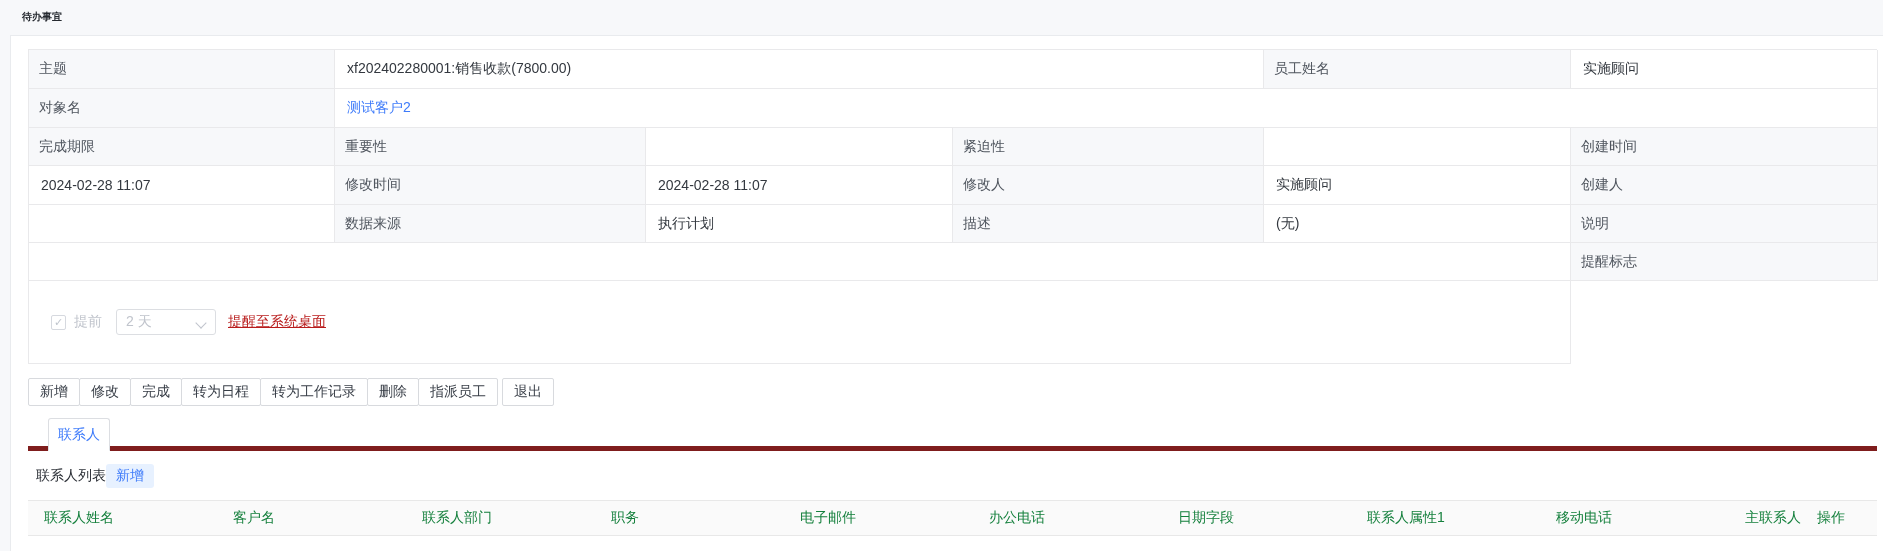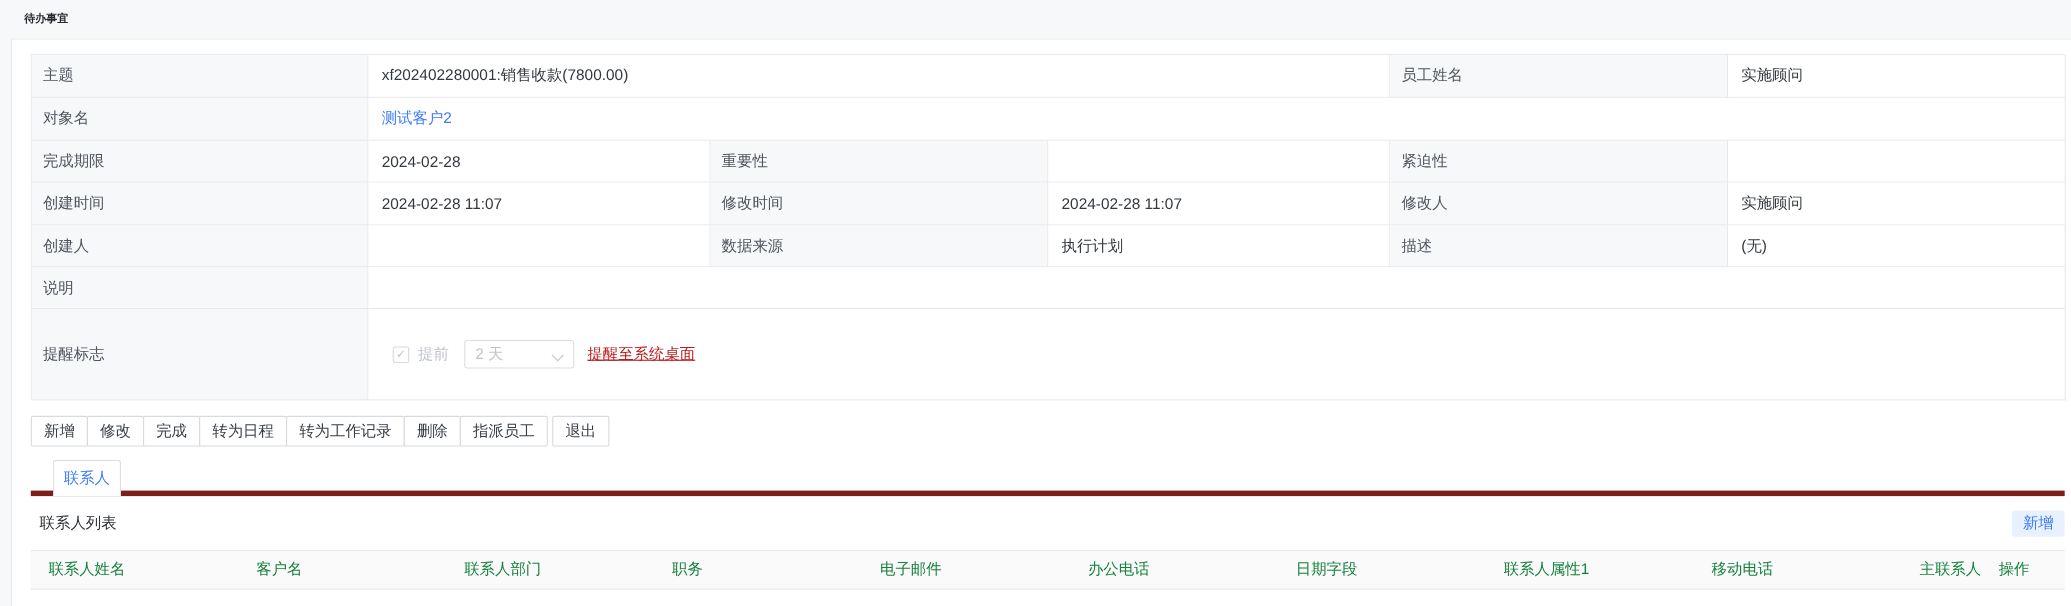--- a/index.html
+++ b/index.html
@@ -72,21 +72,21 @@
   }
   .tab {
     height:33px; margin-bottom:-1px; padding:0 9px;
     border:1px solid #dcdee2; border-bottom:1px solid #fff;
     border-radius:3px 3px 0 0; background:#fff;
     color:#3e7bfa; display:flex; align-items:center; cursor:pointer;
   }
   
   .list-head {
     margin:13px 0 0 17px; width:1849px; height:24px;
-    display:flex; align-items:center; justify-content:space-between; padding-left:8px;
+    display:flex; align-items:center; padding-left:8px;
   }
   .list-title { color:#2b2f36; }
   .add-link {
     height:24px; padding:0 10px; border-radius:3px;
     background:#e7f1ff; color:#3e7bfa;
     display:flex; align-items:center; cursor:pointer;
   }
   
   .ct-header {
     margin:12px 0 0 17px; width:1849px; height:36px;
@@ -111,21 +111,20 @@
     <div class="dc dv span3">xf202402280001:销售收款(7800.00)</div>
     <div class="dc dl">员工姓名</div>
     <div class="dc dv">实施顾问</div>
 
     <div class="dc dl">对象名</div>
     <div class="dc dv span5">
         <a class="obj-link">测试客户2</a>
       </div>
 
     <div class="dc dl">完成期限</div>
-    <div class="dc dv">2024-02-28</div>
     <div class="dc dl">重要性</div>
     <div class="dc dv"></div>
     <div class="dc dl">紧迫性</div>
     <div class="dc dv"></div>
 
     <div class="dc dl">创建时间</div>
     <div class="dc dv">2024-02-28 11:07</div>
     <div class="dc dl">修改时间</div>
     <div class="dc dv">2024-02-28 11:07</div>
     <div class="dc dl">修改人</div>

